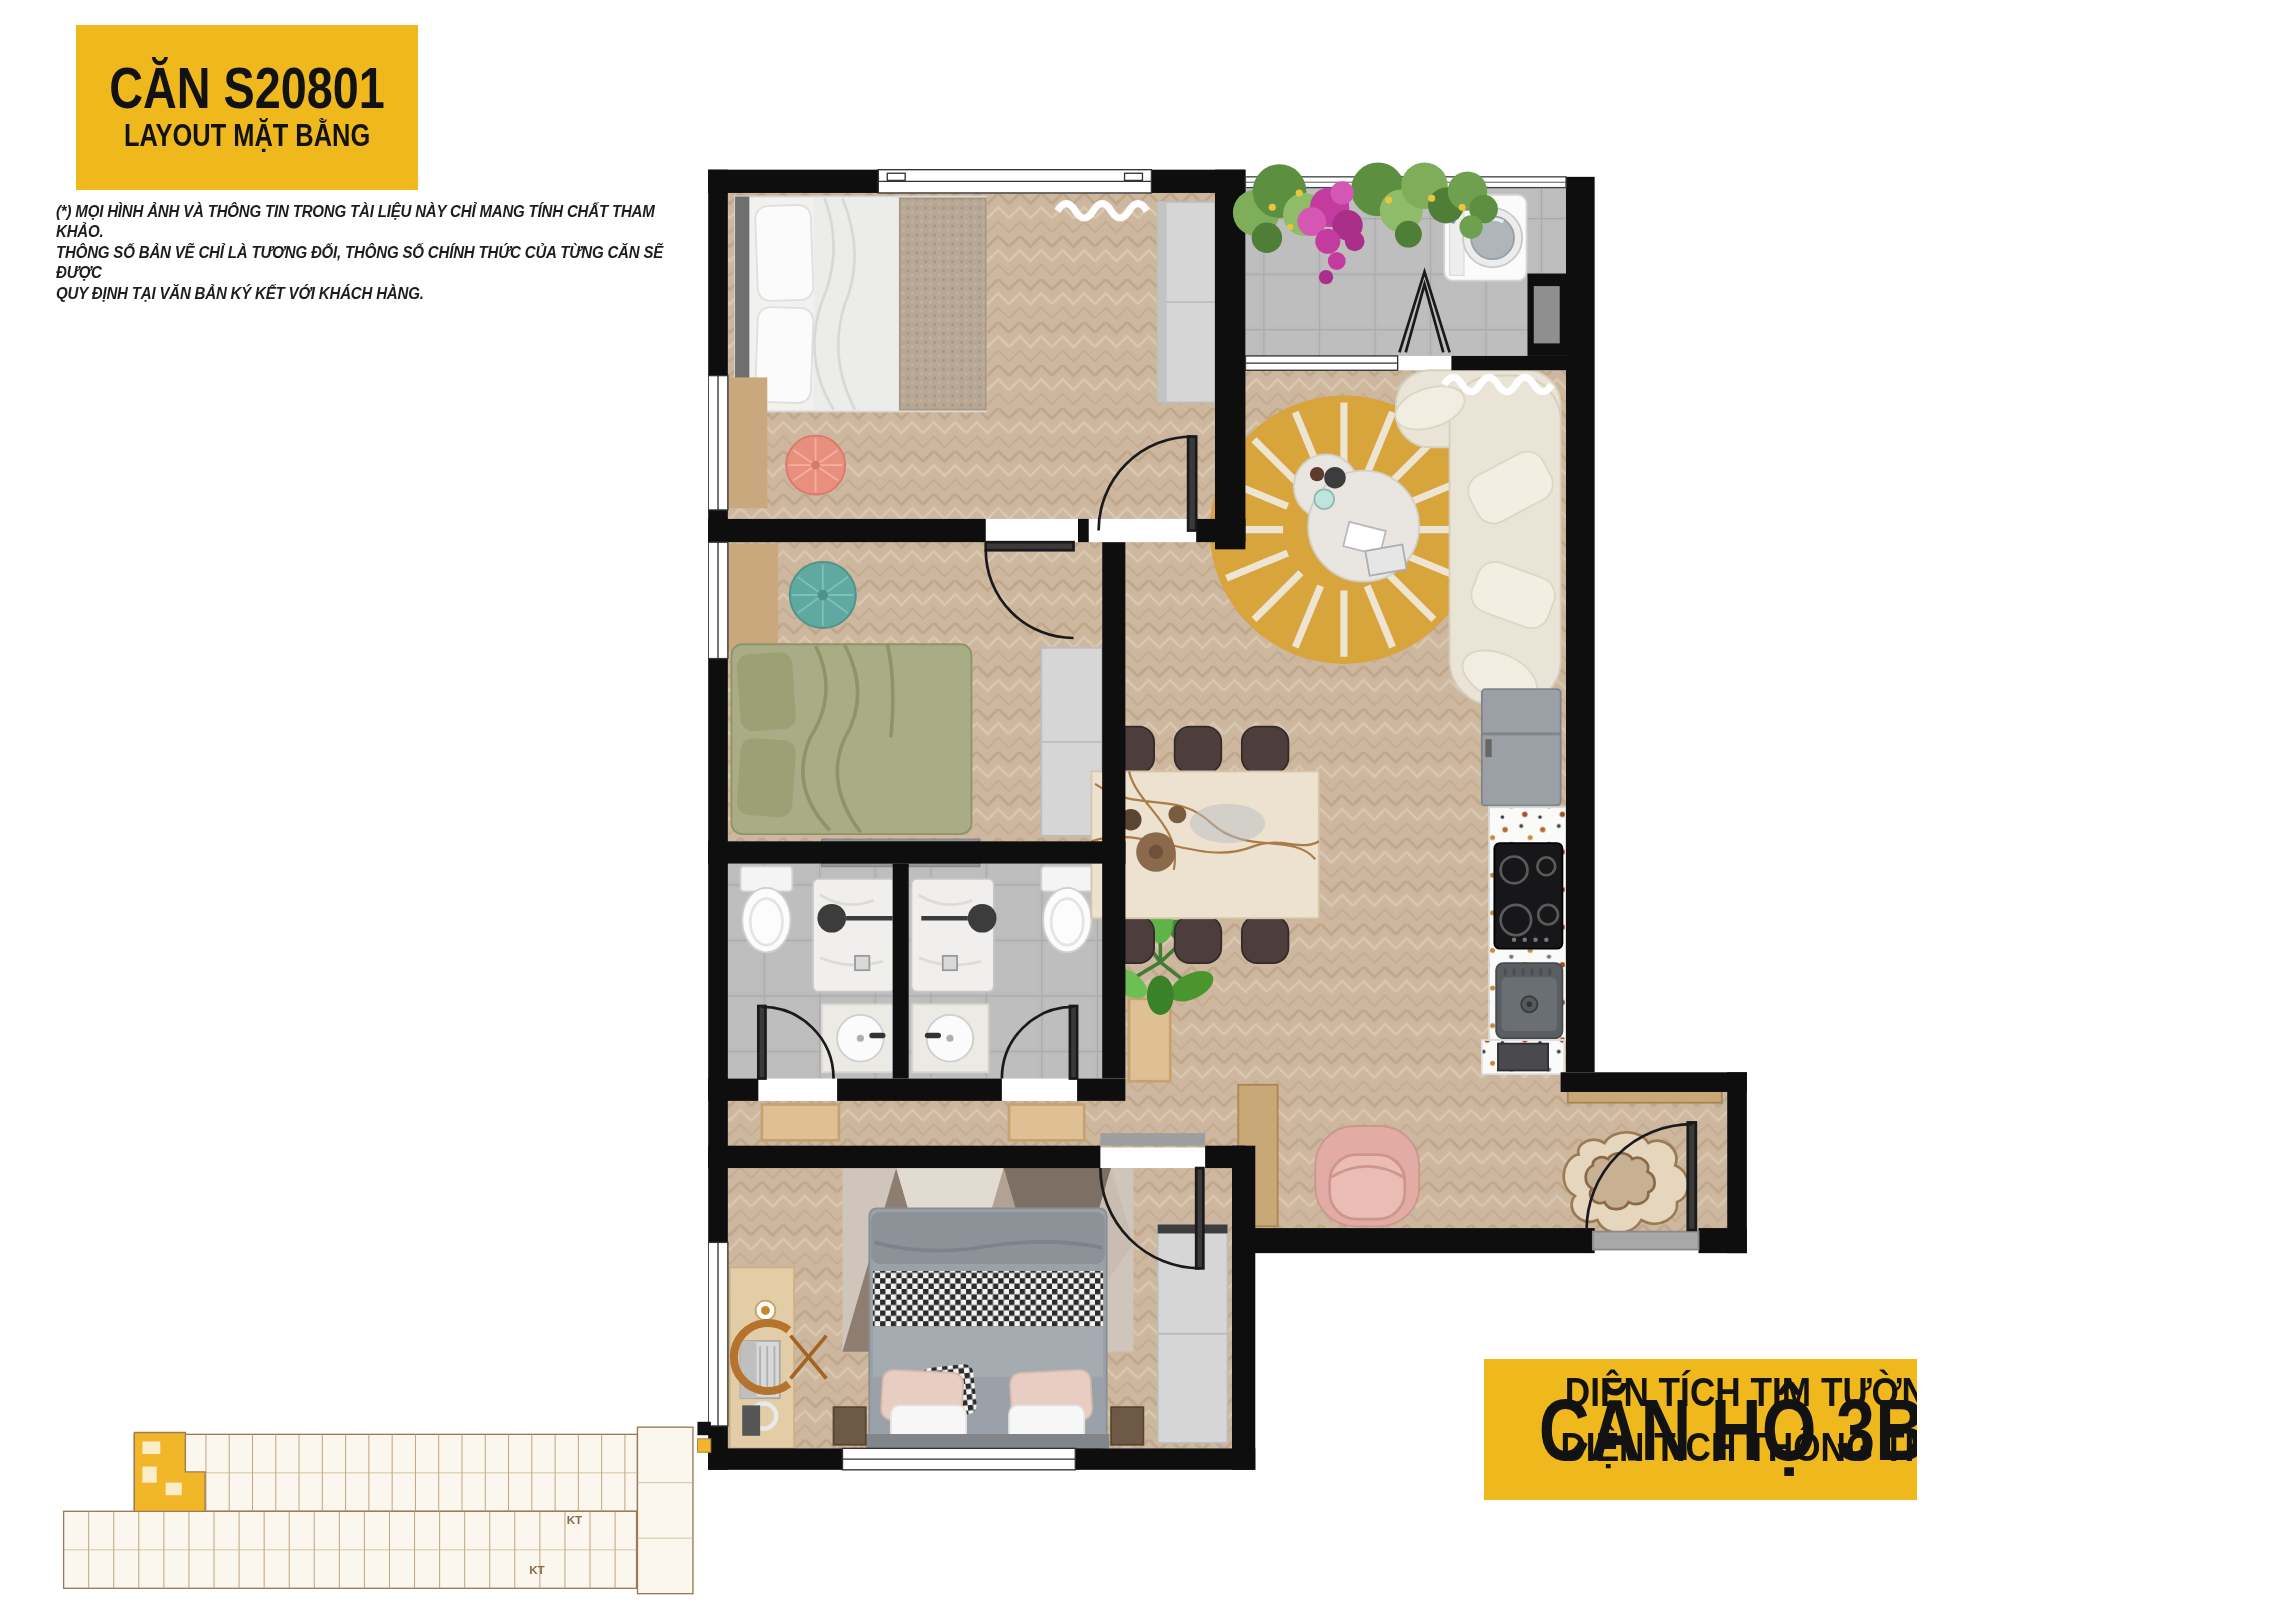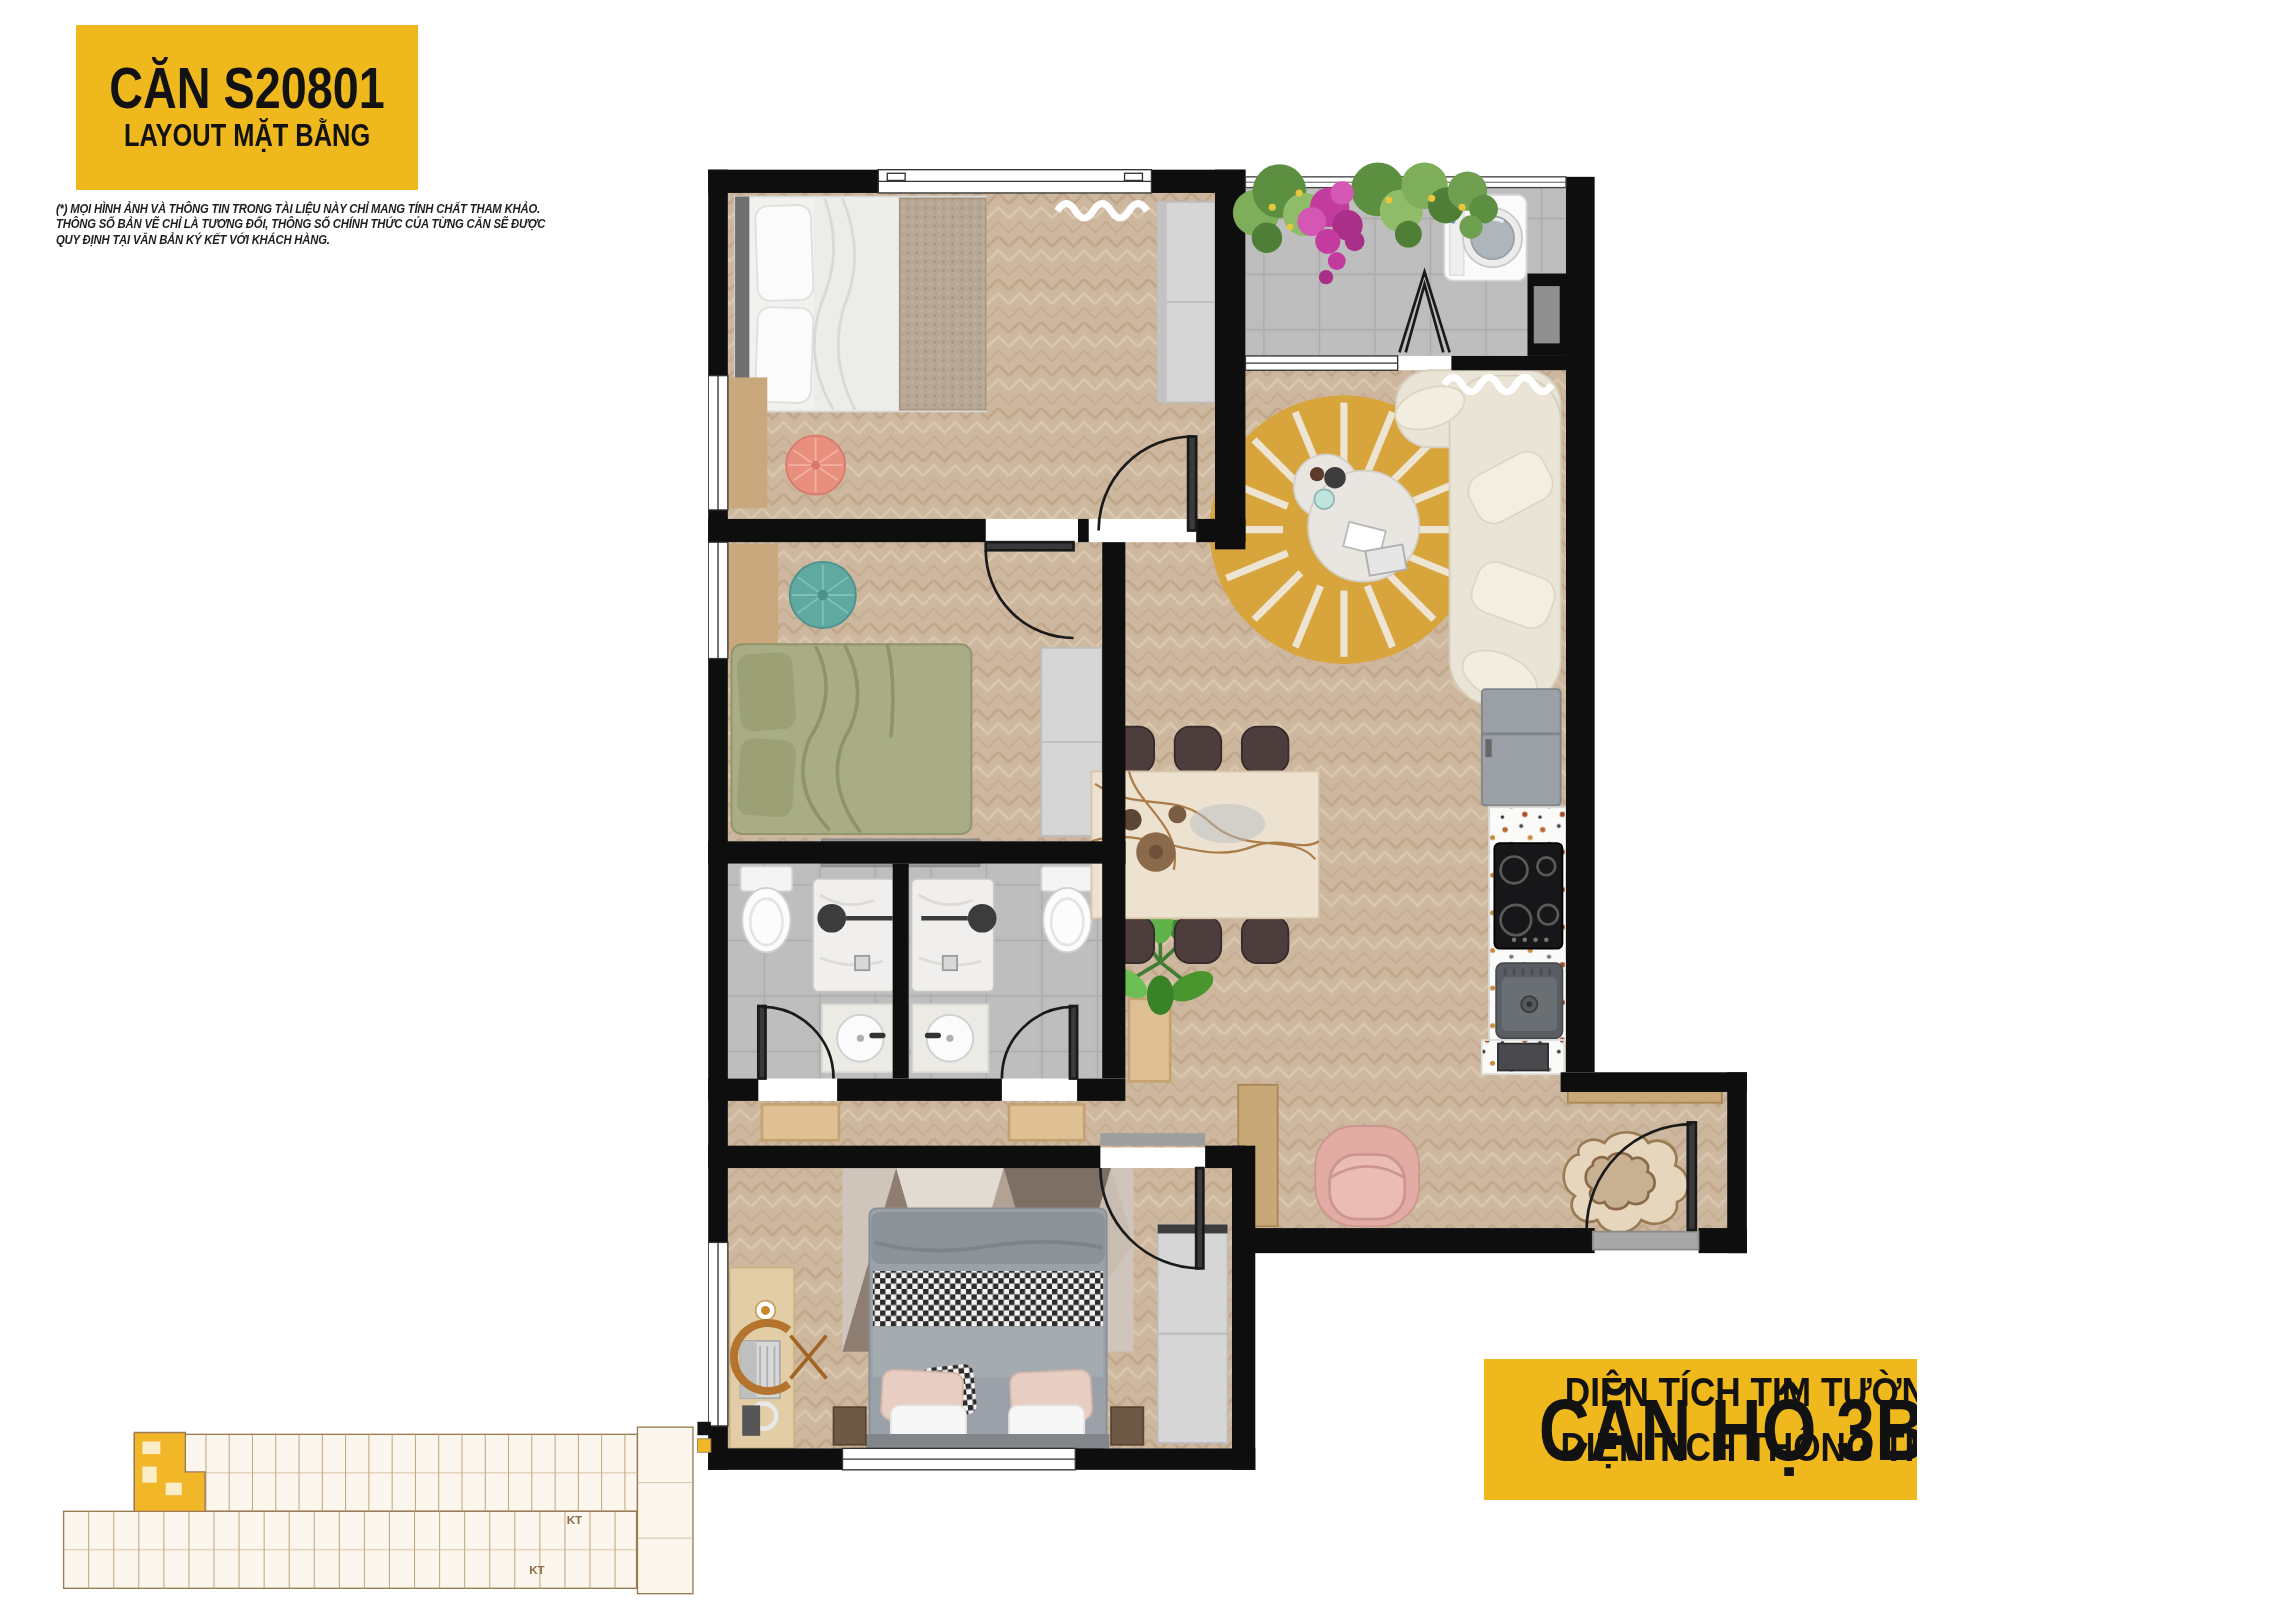--- a/index.html
+++ b/index.html
@@ -9,21 +9,21 @@
   html,body{margin:0;padding:0;background:#fff;font-family:"Liberation Sans","DejaVu Sans",sans-serif}
   .page{position:relative;width:1917px;height:1620px;background:var(--paper);overflow:hidden}
 
   .banner{position:absolute;background:var(--accent);color:var(--ink);
           display:flex;flex-direction:column;align-items:center;justify-content:center}
   #title-banner{left:76px;top:25px;width:342px;height:165px}
   .title-line{font-weight:700;font-size:57px;line-height:1.0;transform:scaleX(.82);white-space:nowrap}
   .subtitle-line{font-weight:700;font-size:31px;line-height:1.25;transform:scaleX(.82);white-space:nowrap}
 
   #disclaimer{position:absolute;left:56px;top:202px;width:663px;font-style:italic;
-              font-weight:600;font-size:12px;line-height:1.28;color:#1d1d1d;letter-spacing:-0.2px}
+              font-weight:600;font-size:16px;line-height:1.28;color:#1d1d1d;letter-spacing:-0.2px}
   #disclaimer .dline{transform:scaleX(.94);transform-origin:left}
 
   #info-block{position:absolute;left:1484px;top:1359px;width:722px;text-align:center;color:var(--ink)}
   #info-banner{height:141px;background:var(--accent);display:flex;align-items:center;justify-content:center;gap:18px}
   .info-big{font-weight:700;font-size:88px;transform:scaleX(.80);white-space:nowrap}
   .info-divider{width:10.7px;height:68px;background:#fff}
   #info-banner .pair{display:flex;align-items:center;gap:18px}
   .area-line{font-weight:700;font-size:40px;margin-top:10.7px;transform:scaleX(.88);white-space:nowrap}
   .area-line sup{font-size:58%;position:relative;top:-12.5px}
 

